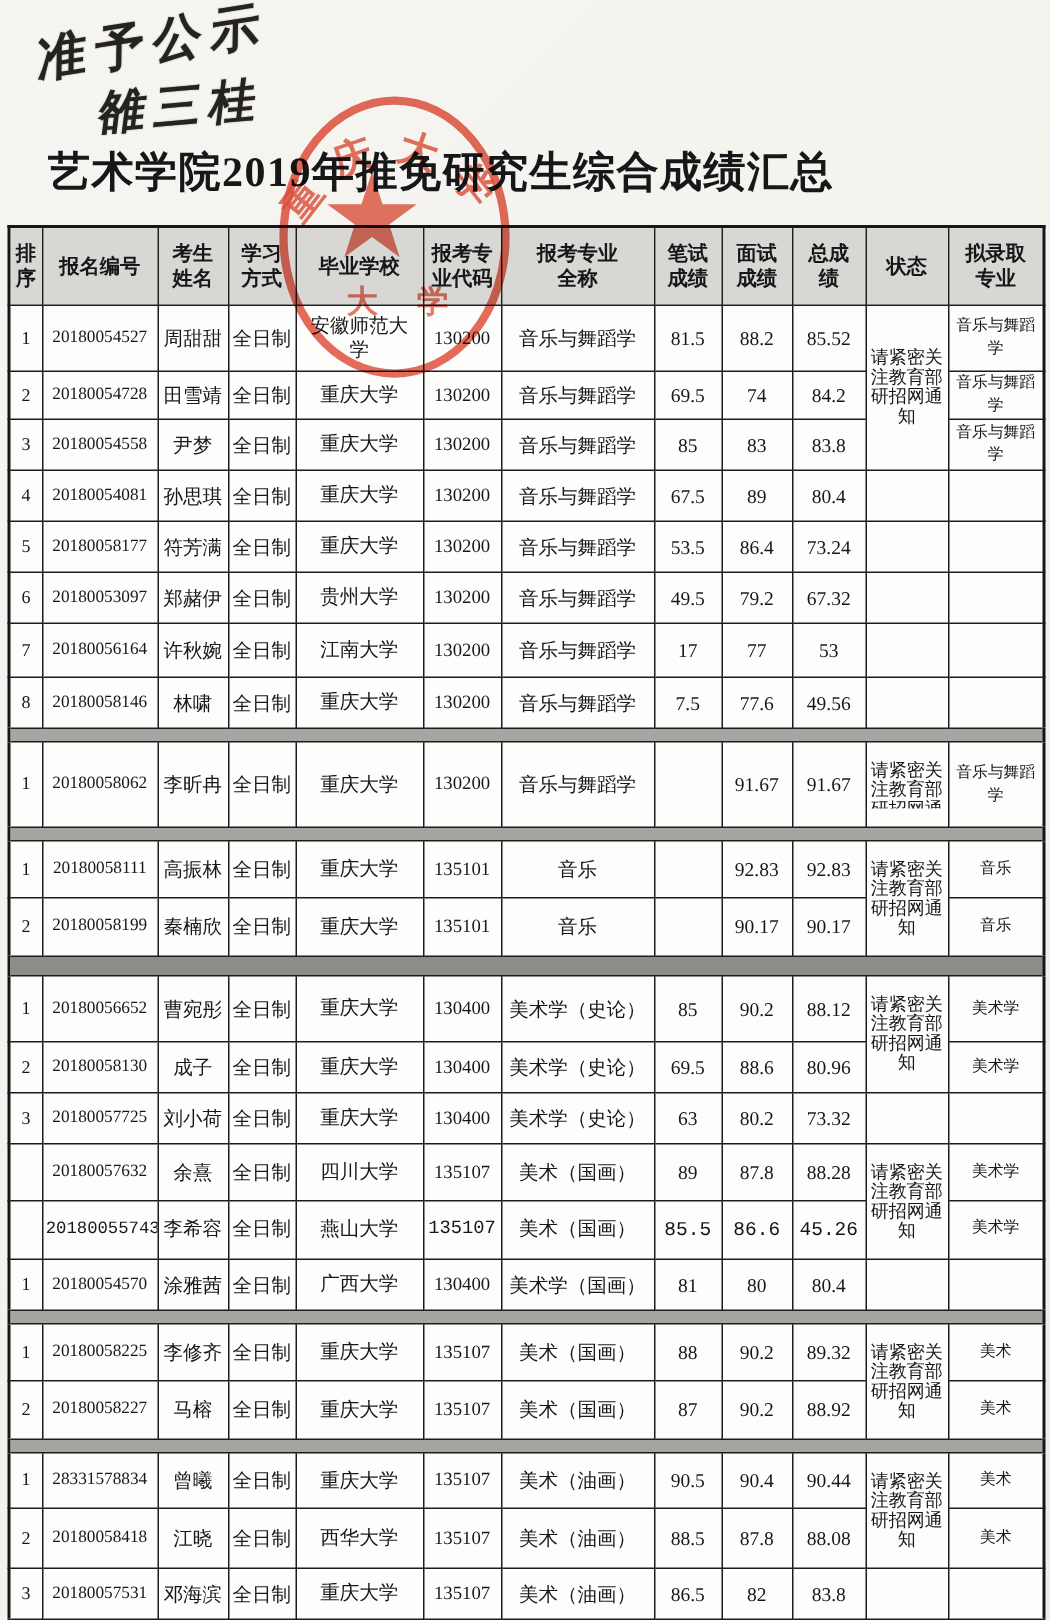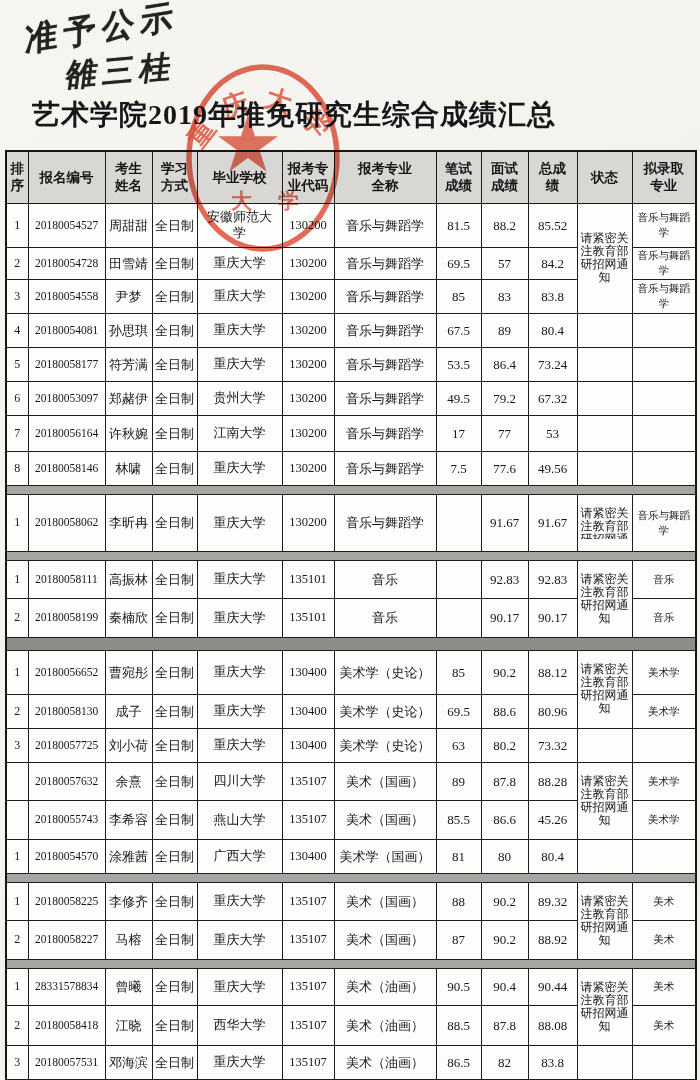--- a/index.html
+++ b/index.html
@@ -130,21 +130,21 @@
         </tr>
         <tr style="height: 32px;">
           <td class="c0">2</td>
           <td class="c1">20180054728</td>
           <td class="c2">田雪靖</td>
           <td class="c3">全日制</td>
           <td class="c4">重庆大学</td>
           <td class="c5">130200</td>
           <td class="c6">音乐与舞蹈学</td>
           <td class="c7">69.5</td>
-          <td class="c8">57</td>
+          <td class="c8">74</td>
           <td class="c9">84.2</td>
           <td class="admit">音乐与舞蹈学</td>
         </tr>
         <tr style="height: 34px;">
           <td class="c0">3</td>
           <td class="c1">20180054558</td>
           <td class="c2">尹梦</td>
           <td class="c3">全日制</td>
           <td class="c4">重庆大学</td>
           <td class="c5">130200</td>
@@ -330,21 +330,21 @@
           <td class="c5">135107</td>
           <td class="c6">美术（国画）</td>
           <td class="c7">89</td>
           <td class="c8">87.8</td>
           <td class="c9">88.28</td>
           <td rowspan="2" class="status">
             <div class="status-inner" style="max-height: 62px;">请紧密关注教育部研招网通知</div>
           </td>
           <td class="admit">美术学</td>
         </tr>
-        <tr style="height: 34px;">
+        <tr style="height: 34px; font-family: Liberation Mono, monospace;">
           <td class="c0"></td>
           <td class="c1">20180055743</td>
           <td class="c2">李希容</td>
           <td class="c3">全日制</td>
           <td class="c4">燕山大学</td>
           <td class="c5">135107</td>
           <td class="c6">美术（国画）</td>
           <td class="c7">85.5</td>
           <td class="c8">86.6</td>
           <td class="c9">45.26</td>

